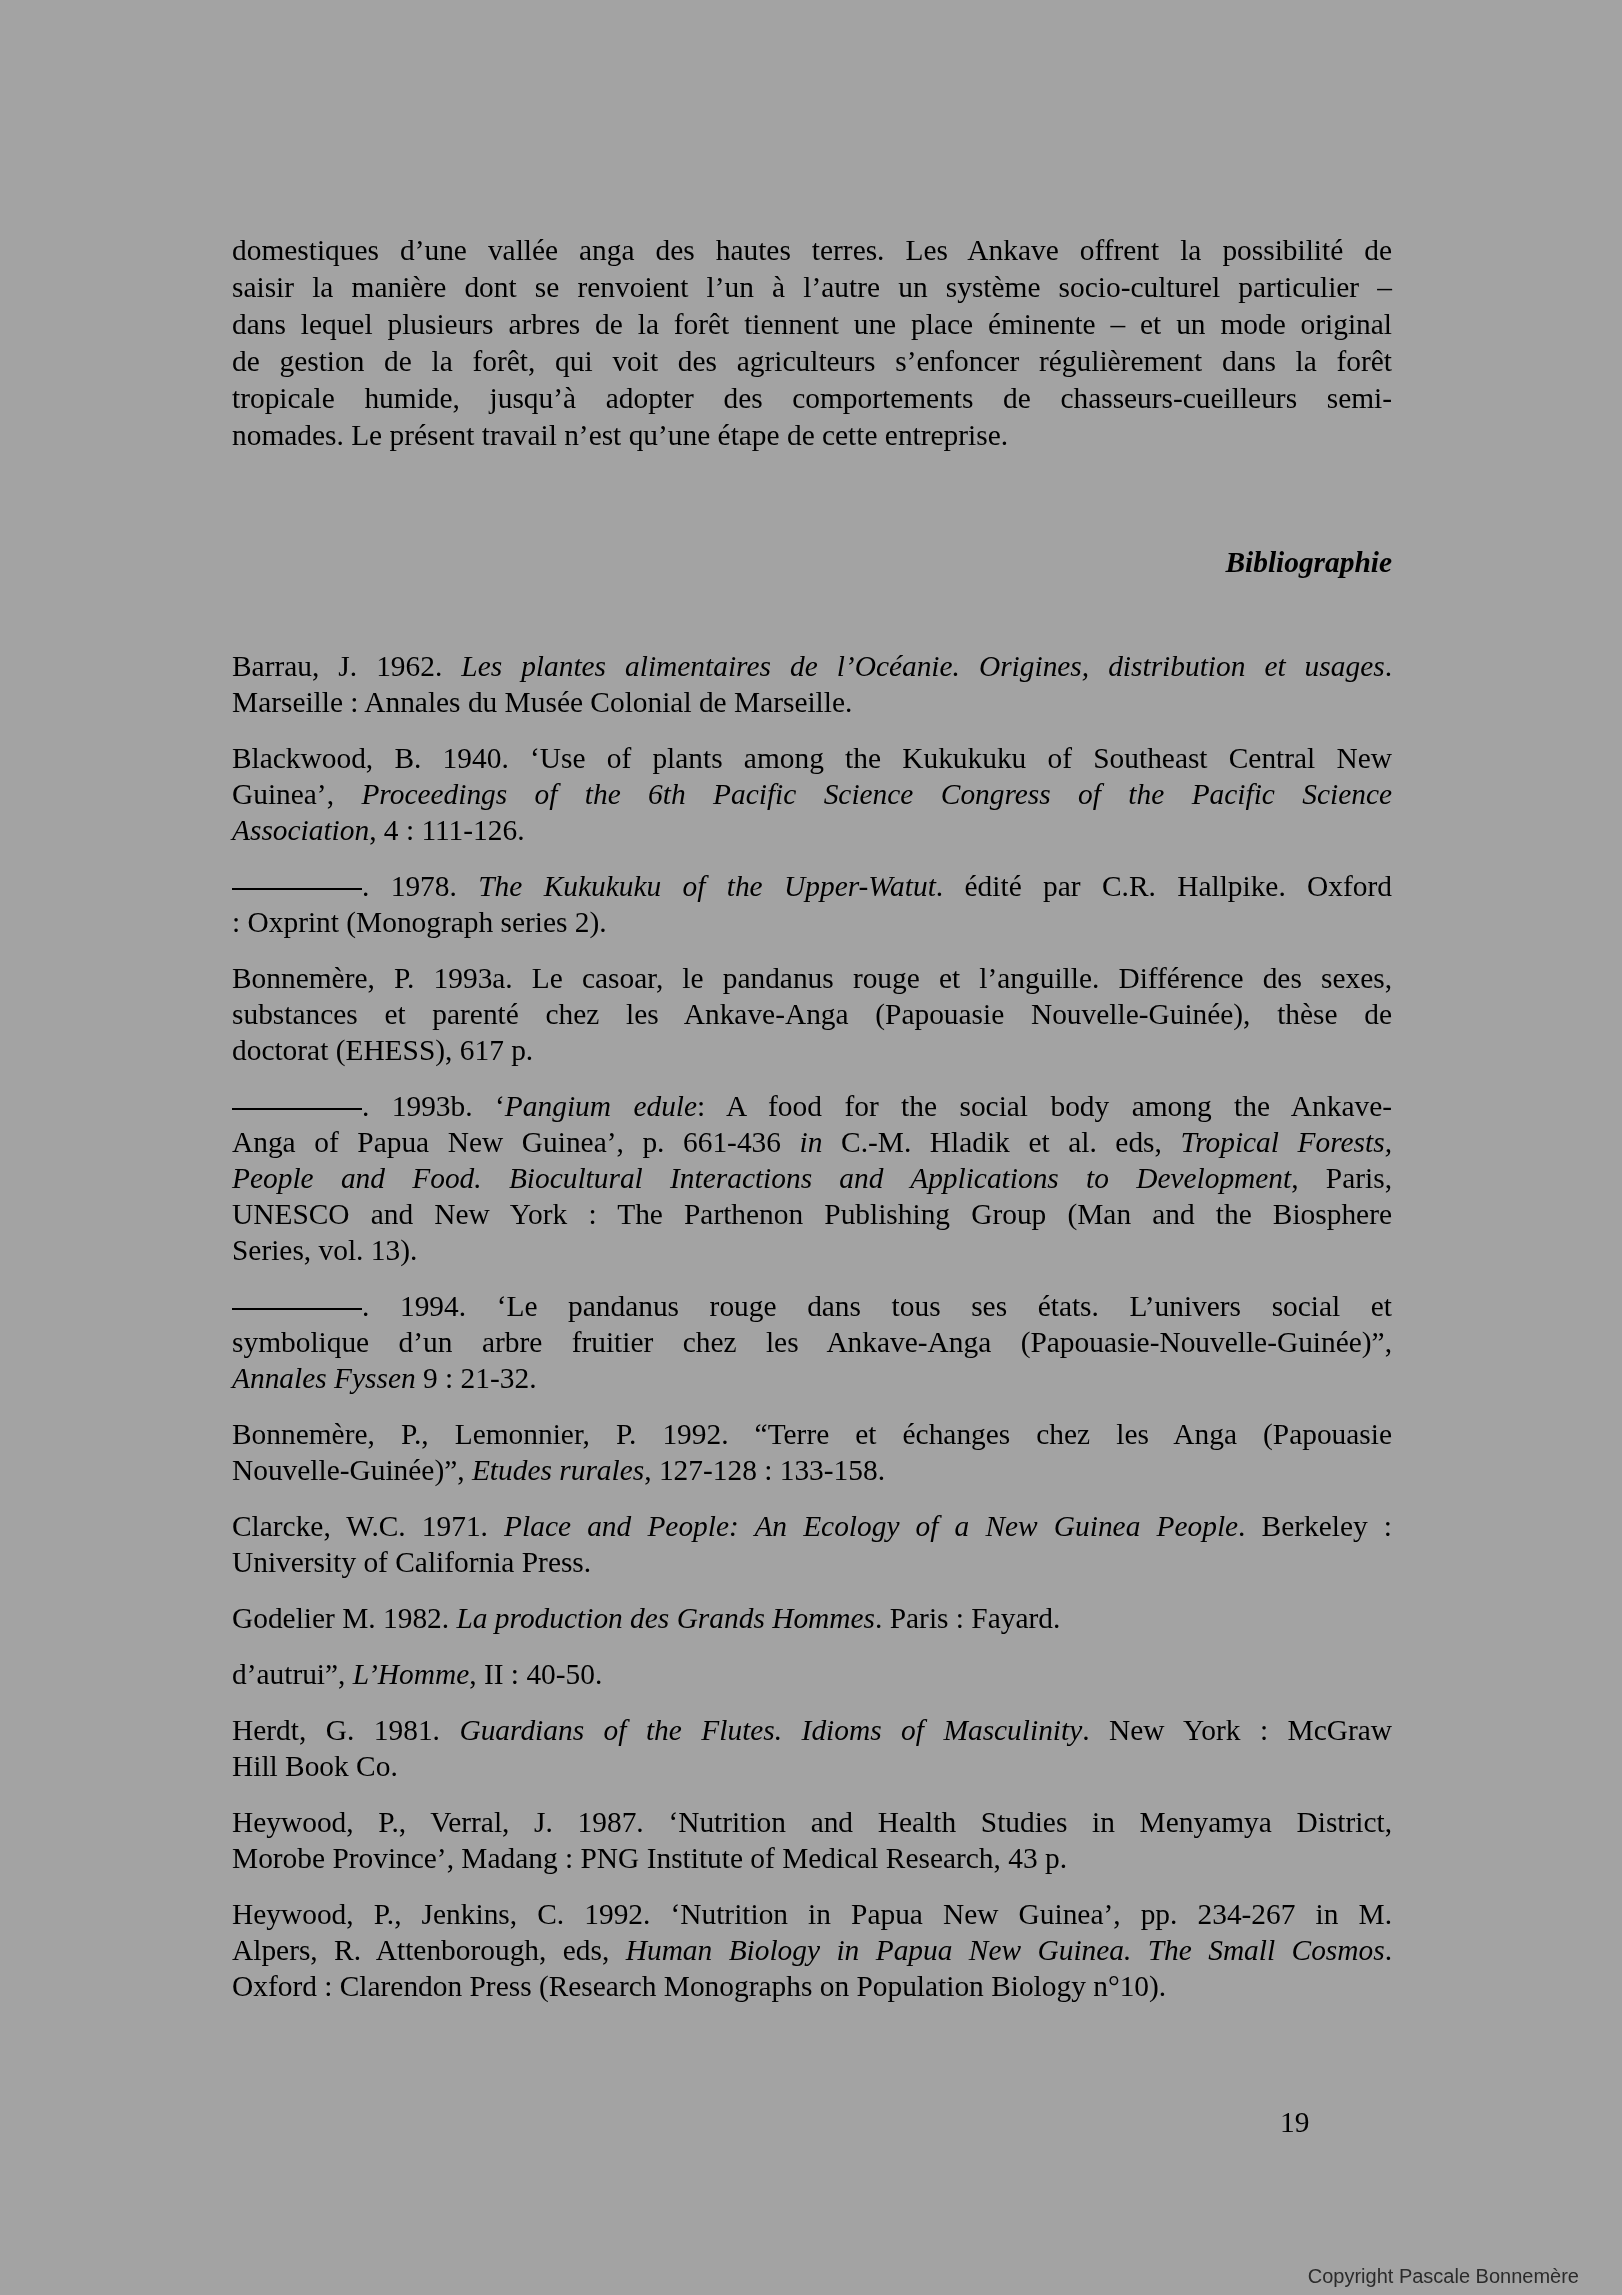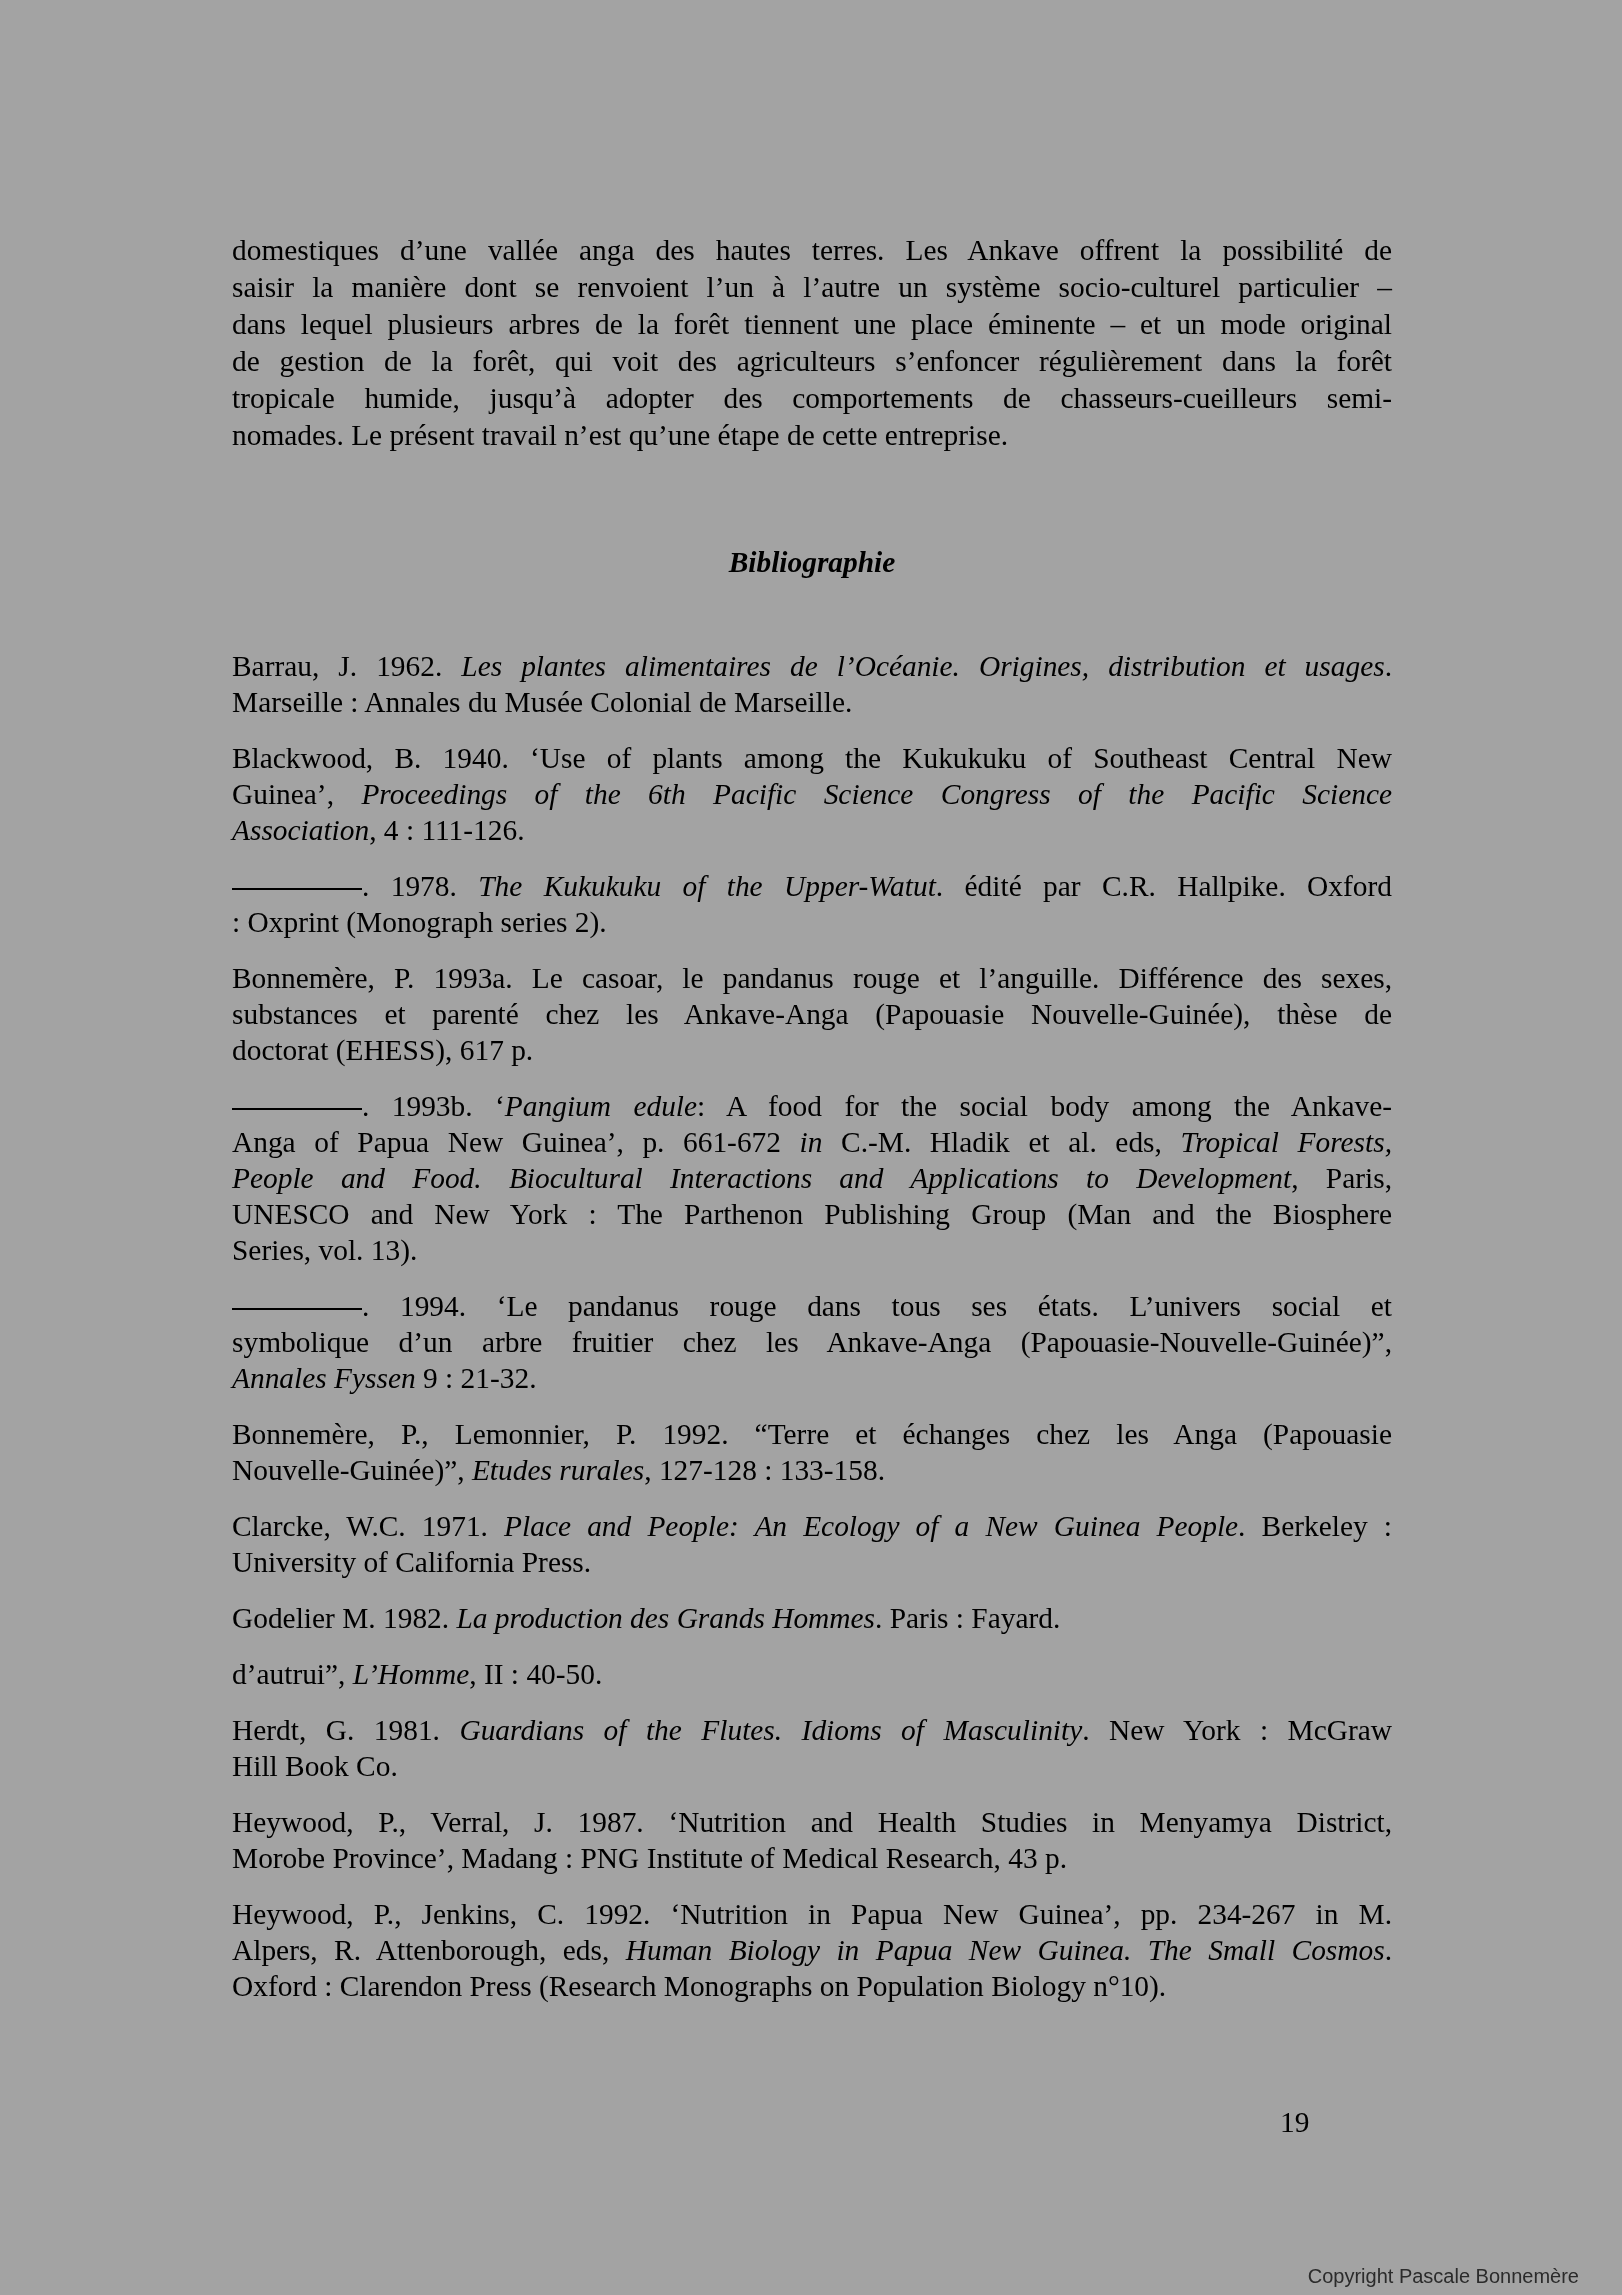--- a/index.html
+++ b/index.html
@@ -21,21 +21,21 @@
     color: #000;
   }
   .intro { line-height: 37px; margin: 0; }
   .line { text-align: justify; text-align-last: justify; }
   .line.last { text-align-last: left; }
   .bib-heading {
     font-weight: bold;
     font-style: italic;
     line-height: 37px;
     margin: 90px 0 67px 0;
-    text-align: center;
+    text-align: right;
   }
   .entry { line-height: 36px; margin: 0 0 20px 0; }
   .entry:last-child { margin-bottom: 0; }
   .i { font-style: italic; }
   .dash {
     display: inline-block;
     width: 130px;
     height: 2.6px;
     background: #000;
     vertical-align: 5.9px;
@@ -85,21 +85,21 @@
           <div class="line"><span class="dash"></span><span>. 1978. </span><span class="i">The Kukukuku of the Upper-Watut</span><span>. édité par C.R. Hallpike. Oxford</span></div>
           <div class="line last"><span>: Oxprint (Monograph series 2).</span></div>
         </div>
         <div class="entry">
           <div class="line"><span>Bonnemère, P. 1993a. Le casoar, le pandanus rouge et l’anguille. Différence des sexes,</span></div>
           <div class="line"><span>substances et parenté chez les Ankave-Anga (Papouasie Nouvelle-Guinée), thèse de</span></div>
           <div class="line last"><span>doctorat (EHESS), 617 p.</span></div>
         </div>
         <div class="entry">
           <div class="line"><span class="dash"></span><span>. 1993b. ‘</span><span class="i">Pangium edule</span><span>: A food for the social body among the Ankave-</span></div>
-          <div class="line"><span>Anga of Papua New Guinea’, p. 661-672 </span><span class="i">in</span><span> C.-M. Hladik et al. eds, </span><span class="i">Tropical Forests,</span></div>
+          <div class="line"><span>Anga of Papua New Guinea’, p. 661-436 </span><span class="i">in</span><span> C.-M. Hladik et al. eds, </span><span class="i">Tropical Forests,</span></div>
           <div class="line"><span class="i">People and Food. Biocultural Interactions and Applications to Development</span><span>, Paris,</span></div>
           <div class="line"><span>UNESCO and New York : The Parthenon Publishing Group (Man and the Biosphere</span></div>
           <div class="line last"><span>Series, vol. 13).</span></div>
         </div>
         <div class="entry">
           <div class="line"><span class="dash"></span><span>. 1994. ‘Le pandanus rouge dans tous ses états. L’univers social et</span></div>
           <div class="line"><span>symbolique d’un arbre fruitier chez les Ankave-Anga (Papouasie-Nouvelle-Guinée)”,</span></div>
           <div class="line last"><span class="i">Annales Fyssen</span><span> 9 : 21-32.</span></div>
         </div>
         <div class="entry">

